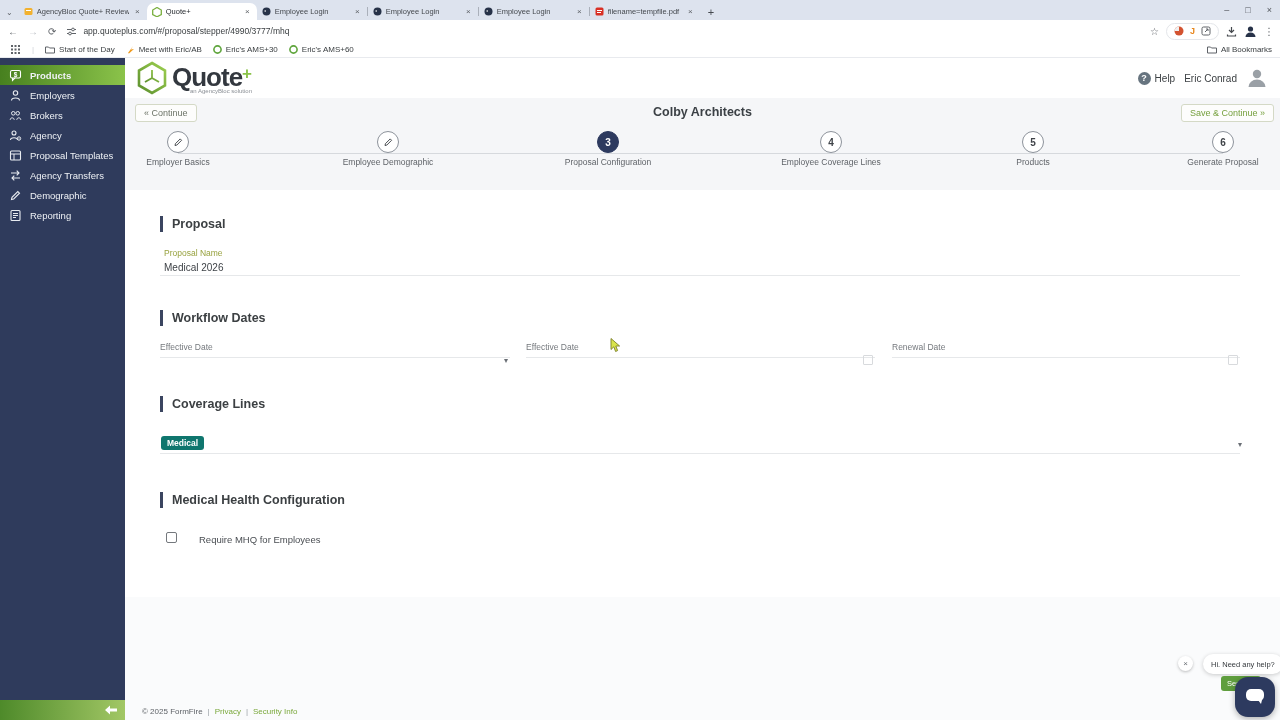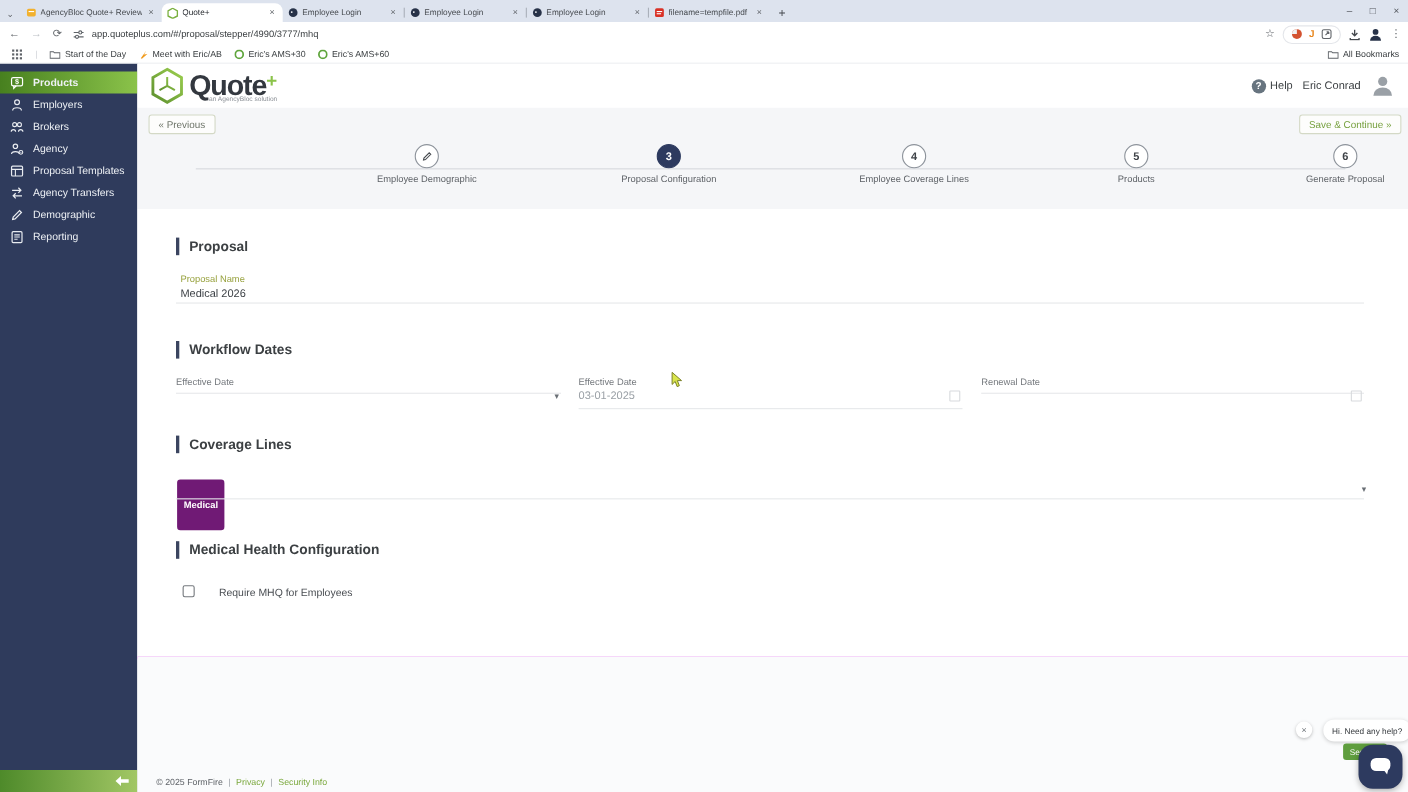--- a/index.html
+++ b/index.html
@@ -52,22 +52,22 @@
   #content{left:0;top:132px;width:1155px;height:407px;background:#fff;border-bottom:2px solid #d946ef}
   .sechead{display:flex;align-items:center;gap:9px;font-size:12.5px;font-weight:bold;color:#3c4043}
   .secbar{width:3px;height:16px;background:#3b4560}
   .flabel{font-size:8.5px;color:#75797e}
   .flabel.green{color:#98a23f}
   .fvalue{font-size:10px;color:#3f4348;margin-top:3px}
   .fvalue.dim{color:#9aa0a6}
   .uline{height:1px;background:#e6e8ea}
   .caret{font-size:8px;color:#6a6f75}
   .calic{width:8px;height:8px;border:1px solid #d8dadd;border-radius:1px}
-  .chip{display:inline-block;background:#701a75;color:#fff;font-size:8.5px;font-weight:bold;
-     padding:18px 6px;border-radius:3px}
+  .chip{display:inline-block;background:#0f766e;color:#fff;font-size:8.5px;font-weight:bold;
+     padding:2px 6px;border-radius:3px}
   .cbox{width:11px;height:11px;border:1.5px solid #74787d;border-radius:2px;background:#fff;box-sizing:border-box}
   #bottombar{left:0;top:539px;width:1155px;height:123px;background:#fafbfc}
   #footer{left:17px;top:110px;font-size:8px;color:#5f6368;display:flex;gap:5px}
   #footer .flink{color:#7aa83c}
   #footer .fsep{color:#9aa0a6}
   
   #chatclose{left:1053px;top:59px;width:15px;height:15px;border-radius:50%;background:#fff;
      box-shadow:0 1px 3px rgba(0,0,0,.25);display:flex;align-items:center;justify-content:center;font-size:8px;color:#6b7076}
   #chatbubble{left:1078px;top:57px;height:20px;background:#fff;border-radius:10px;box-shadow:0 1px 4px rgba(0,0,0,.2);
      display:flex;align-items:center;padding:0 8px;font-size:7.5px;color:#35393d;white-space:nowrap}
@@ -320,24 +320,33 @@
       </div>
       <span>Eric Conrad</span>
       <svg width="22" height="22" viewBox="0 0 22 22">
           <circle cx="11" cy="7" r="4.2" fill="#9aa0a6"></circle>
           <path d="M2.5,20 a8.5,7.5 0 0 1 17,0 Z" fill="#9aa0a6"></path>
         </svg>
     </div>
   </div>
 
   <div id="band" class="abs">
-    <button id="prevbtn" class="btn abs" style="left:10px;top:6px">« Previous</button>
+    <button id="prevbtn" class="btn abs" style="left:10px;top:6px">« Continue</button>
+    <div id="bandtitle" class="abs">Colby Architects</div>
     <button id="savebtn" class="btn abs" style="right:6px;top:6px">Save &amp; Continue »</button>
     <div id="connector" class="abs"></div>
 
+    <div class="step completed abs" style="left:-12px">
+      <div class="stepcirc">
+        <svg class="pencil" width="10" height="10" viewBox="0 0 10 10">
+            <path d="M2,8.5 l0.4,-1.8 l4.8,-4.8 l1.4,1.4 l-4.8,4.8 Z" fill="none" stroke="#4a4e53" stroke-width="1"></path>
+          </svg>
+      </div>
+      <div class="steplabel">Employer Basics</div>
+    </div>
     <div class="step completed abs" style="left:198px">
       <div class="stepcirc">
         <svg class="pencil" width="10" height="10" viewBox="0 0 10 10">
             <path d="M2,8.5 l0.4,-1.8 l4.8,-4.8 l1.4,1.4 l-4.8,4.8 Z" fill="none" stroke="#4a4e53" stroke-width="1"></path>
           </svg>
       </div>
       <div class="steplabel">Employee Demographic</div>
     </div>
     <div class="step active abs" style="left:418px">
       <div class="stepcirc">
@@ -379,21 +388,20 @@
       <div class="secbar"></div>
       <span>Workflow Dates</span>
     </div>
     <div class="abs" style="left:35px;top:152px;width:350px">
       <div class="flabel">Effective Date</div>
       <span class="caret abs" style="right:2px;top:14px">▾</span>
       <div class="uline" style="margin-top:5px"></div>
     </div>
     <div class="abs" style="left:401px;top:152px;width:349px">
       <div class="flabel">Effective Date</div>
-      <div class="fvalue dim">03-01-2025</div>
       <div class="calic abs" style="right:2px;top:13px"></div>
       <div class="uline" style="margin-top:5px"></div>
     </div>
     <div class="abs" style="left:767px;top:152px;width:348px">
       <div class="flabel">Renewal Date</div>
       <div class="calic abs" style="right:2px;top:13px"></div>
       <div class="uline" style="margin-top:5px"></div>
     </div>
 
     <div class="sechead abs" style="left:35px;top:206px">

